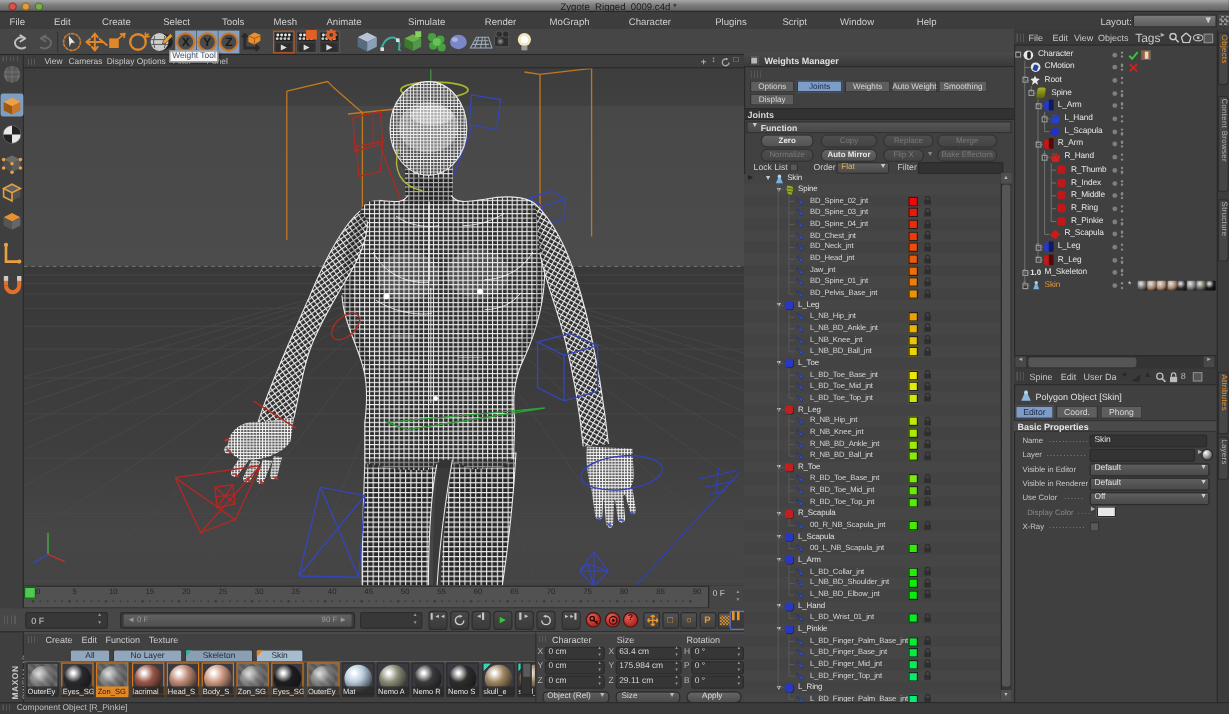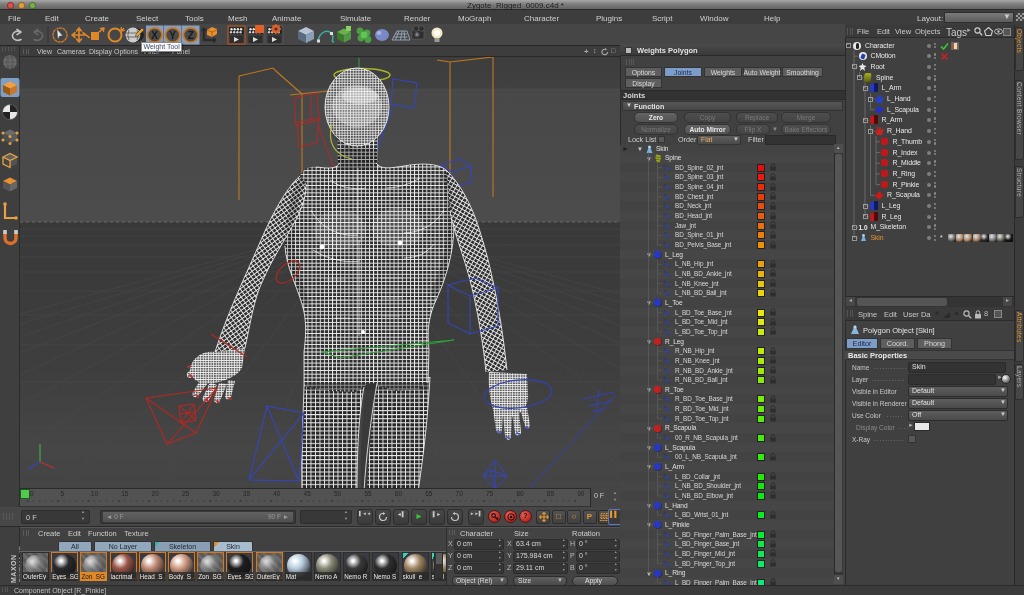--- a/index.html
+++ b/index.html
@@ -729,21 +729,21 @@
 <div class="ab" style="left:456px;top:577px;font-size:6.8px;color:#d8d8d8;white-space:nowrap;font-weight:normal;">Object (Rel)</div>
 <div class="ab" style="left:499px;top:577px;font-size:6px;color:#bbb;white-space:nowrap;font-weight:normal;">▼</div>
 <div class="ab" style="left:513px;top:576px;width:54px;height:10px;background:linear-gradient(#5e5e5e,#4a4a4a);border:1px solid #2c2c2c;border-radius:4px;"></div>
 <div class="ab" style="left:518px;top:577px;font-size:6.8px;color:#d8d8d8;white-space:nowrap;font-weight:normal;">Size</div>
 <div class="ab" style="left:557px;top:577px;font-size:6px;color:#bbb;white-space:nowrap;font-weight:normal;">▼</div>
 <div class="ab" style="left:572px;top:576px;width:46px;height:10px;background:linear-gradient(#666,#4e4e4e);border:1px solid #2c2c2c;border-radius:5px;"></div>
 <div class="ab" style="left:585px;top:577px;font-size:6.8px;color:#e0e0e0;white-space:nowrap;font-weight:normal;">Apply</div>
 <div class="ab" style="left:620px;top:44px;width:225px;height:541px;background:#414141;border-left:1px solid #2a2a2a;"></div>
 <div class="ab" style="left:620px;top:44px;width:225px;height:12px;background:linear-gradient(#4a4a4a,#3a3a3a);border-bottom:1px solid #2a2a2a;"></div>
 <div class="ab" style="left:625px;top:46.5px;width:7px;height:7px;background:#b8b8b8;border:1px solid #333;"></div>
-<div class="ab" style="left:637px;top:45.5px;font-size:7.5px;color:#e0e0e0;white-space:nowrap;font-weight:normal;font-weight:bold;">Weights Polygon</div>
+<div class="ab" style="left:637px;top:45.5px;font-size:7.5px;color:#e0e0e0;white-space:nowrap;font-weight:normal;font-weight:bold;">Weights Manager</div>
 <div class="ab" style="left:626px;top:59px;width:8px;height:6px;background:repeating-linear-gradient(90deg,#585858 0 1px,transparent 1px 2.5px);"></div>
 <div class="ab" style="left:625px;top:67px;width:37px;height:10px;background:#5e5e5e;border:1px solid #333;"></div>
 <div class="ab" style="left:643.5px;top:68.5px;font-size:6.8px;color:#d8d8d8;white-space:nowrap;font-weight:normal;transform:translateX(-50%);">Options</div>
 <div class="ab" style="left:664px;top:67px;width:38px;height:10px;background:#7d9cc8;border:1px solid #333;"></div>
 <div class="ab" style="left:683.0px;top:68.5px;font-size:6.8px;color:#1a2840;white-space:nowrap;font-weight:normal;transform:translateX(-50%);">Joints</div>
 <div class="ab" style="left:704px;top:67px;width:38px;height:10px;background:#5e5e5e;border:1px solid #333;"></div>
 <div class="ab" style="left:723.0px;top:68.5px;font-size:6.8px;color:#d8d8d8;white-space:nowrap;font-weight:normal;transform:translateX(-50%);">Weights</div>
 <div class="ab" style="left:743px;top:67px;width:38px;height:10px;background:#5e5e5e;border:1px solid #333;"></div>
 <div class="ab" style="left:762.0px;top:68.5px;font-size:6.8px;color:#d8d8d8;white-space:nowrap;font-weight:normal;transform:translateX(-50%);">Auto Weight</div>
 <div class="ab" style="left:782px;top:67px;width:41px;height:10px;background:#5e5e5e;border:1px solid #333;"></div>

